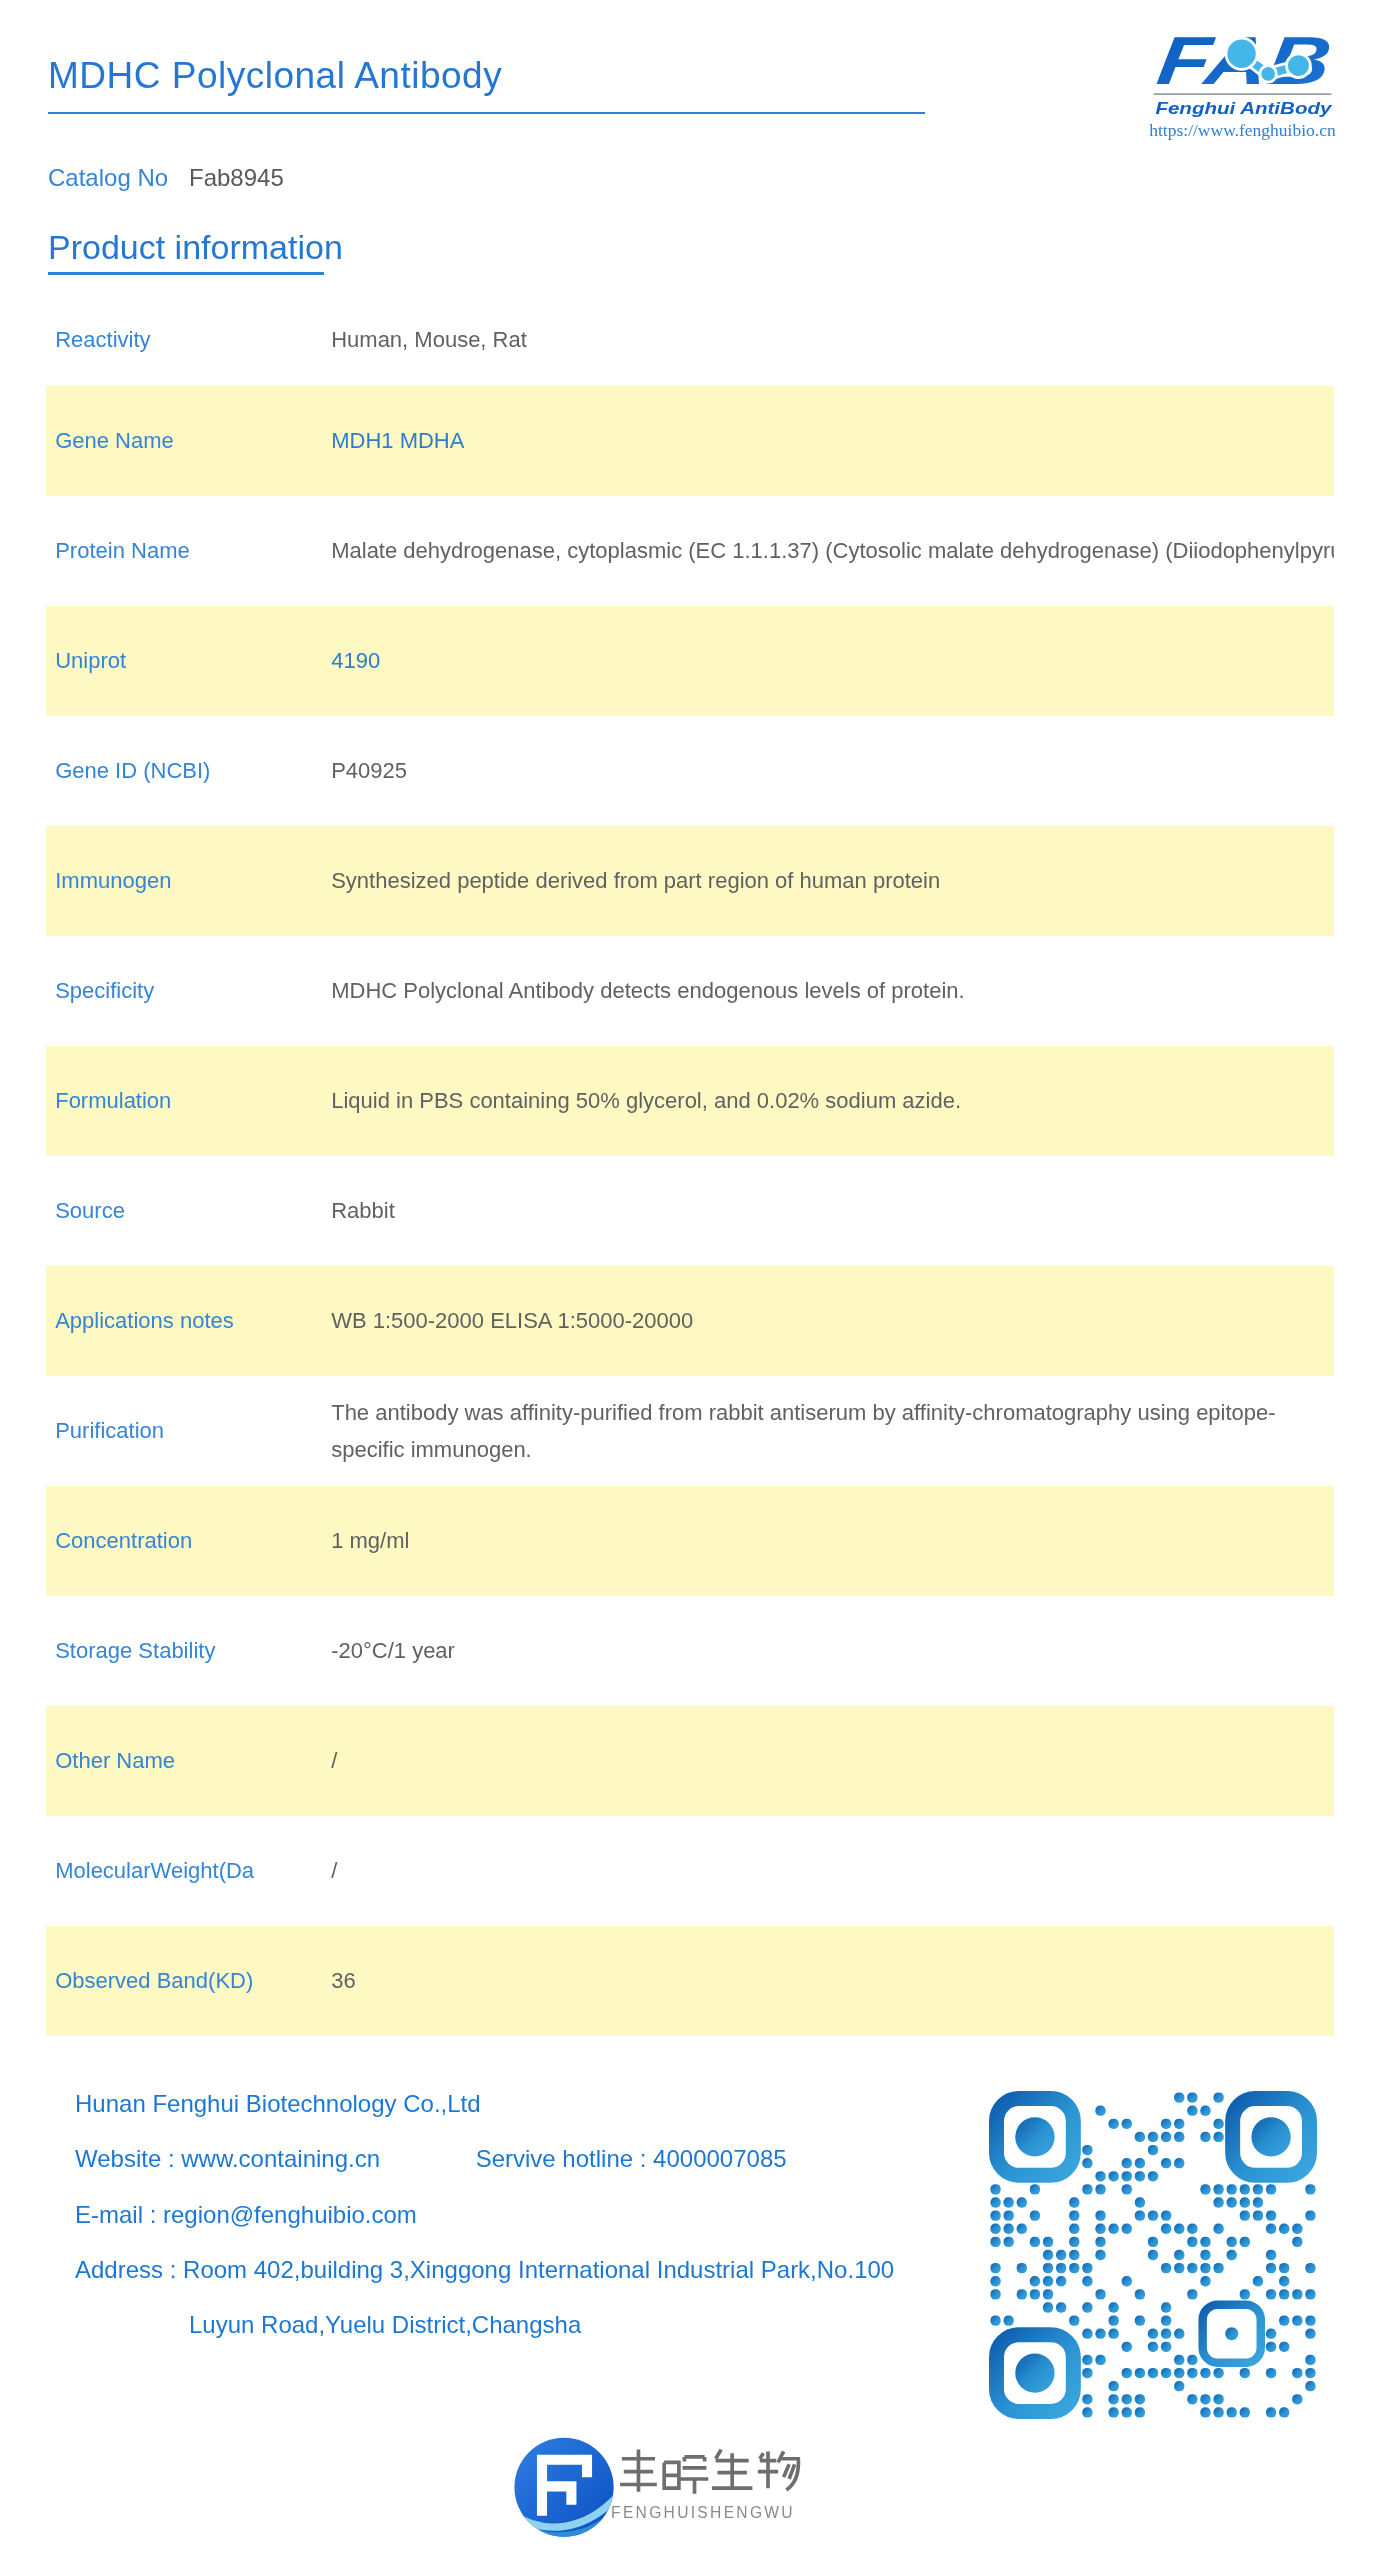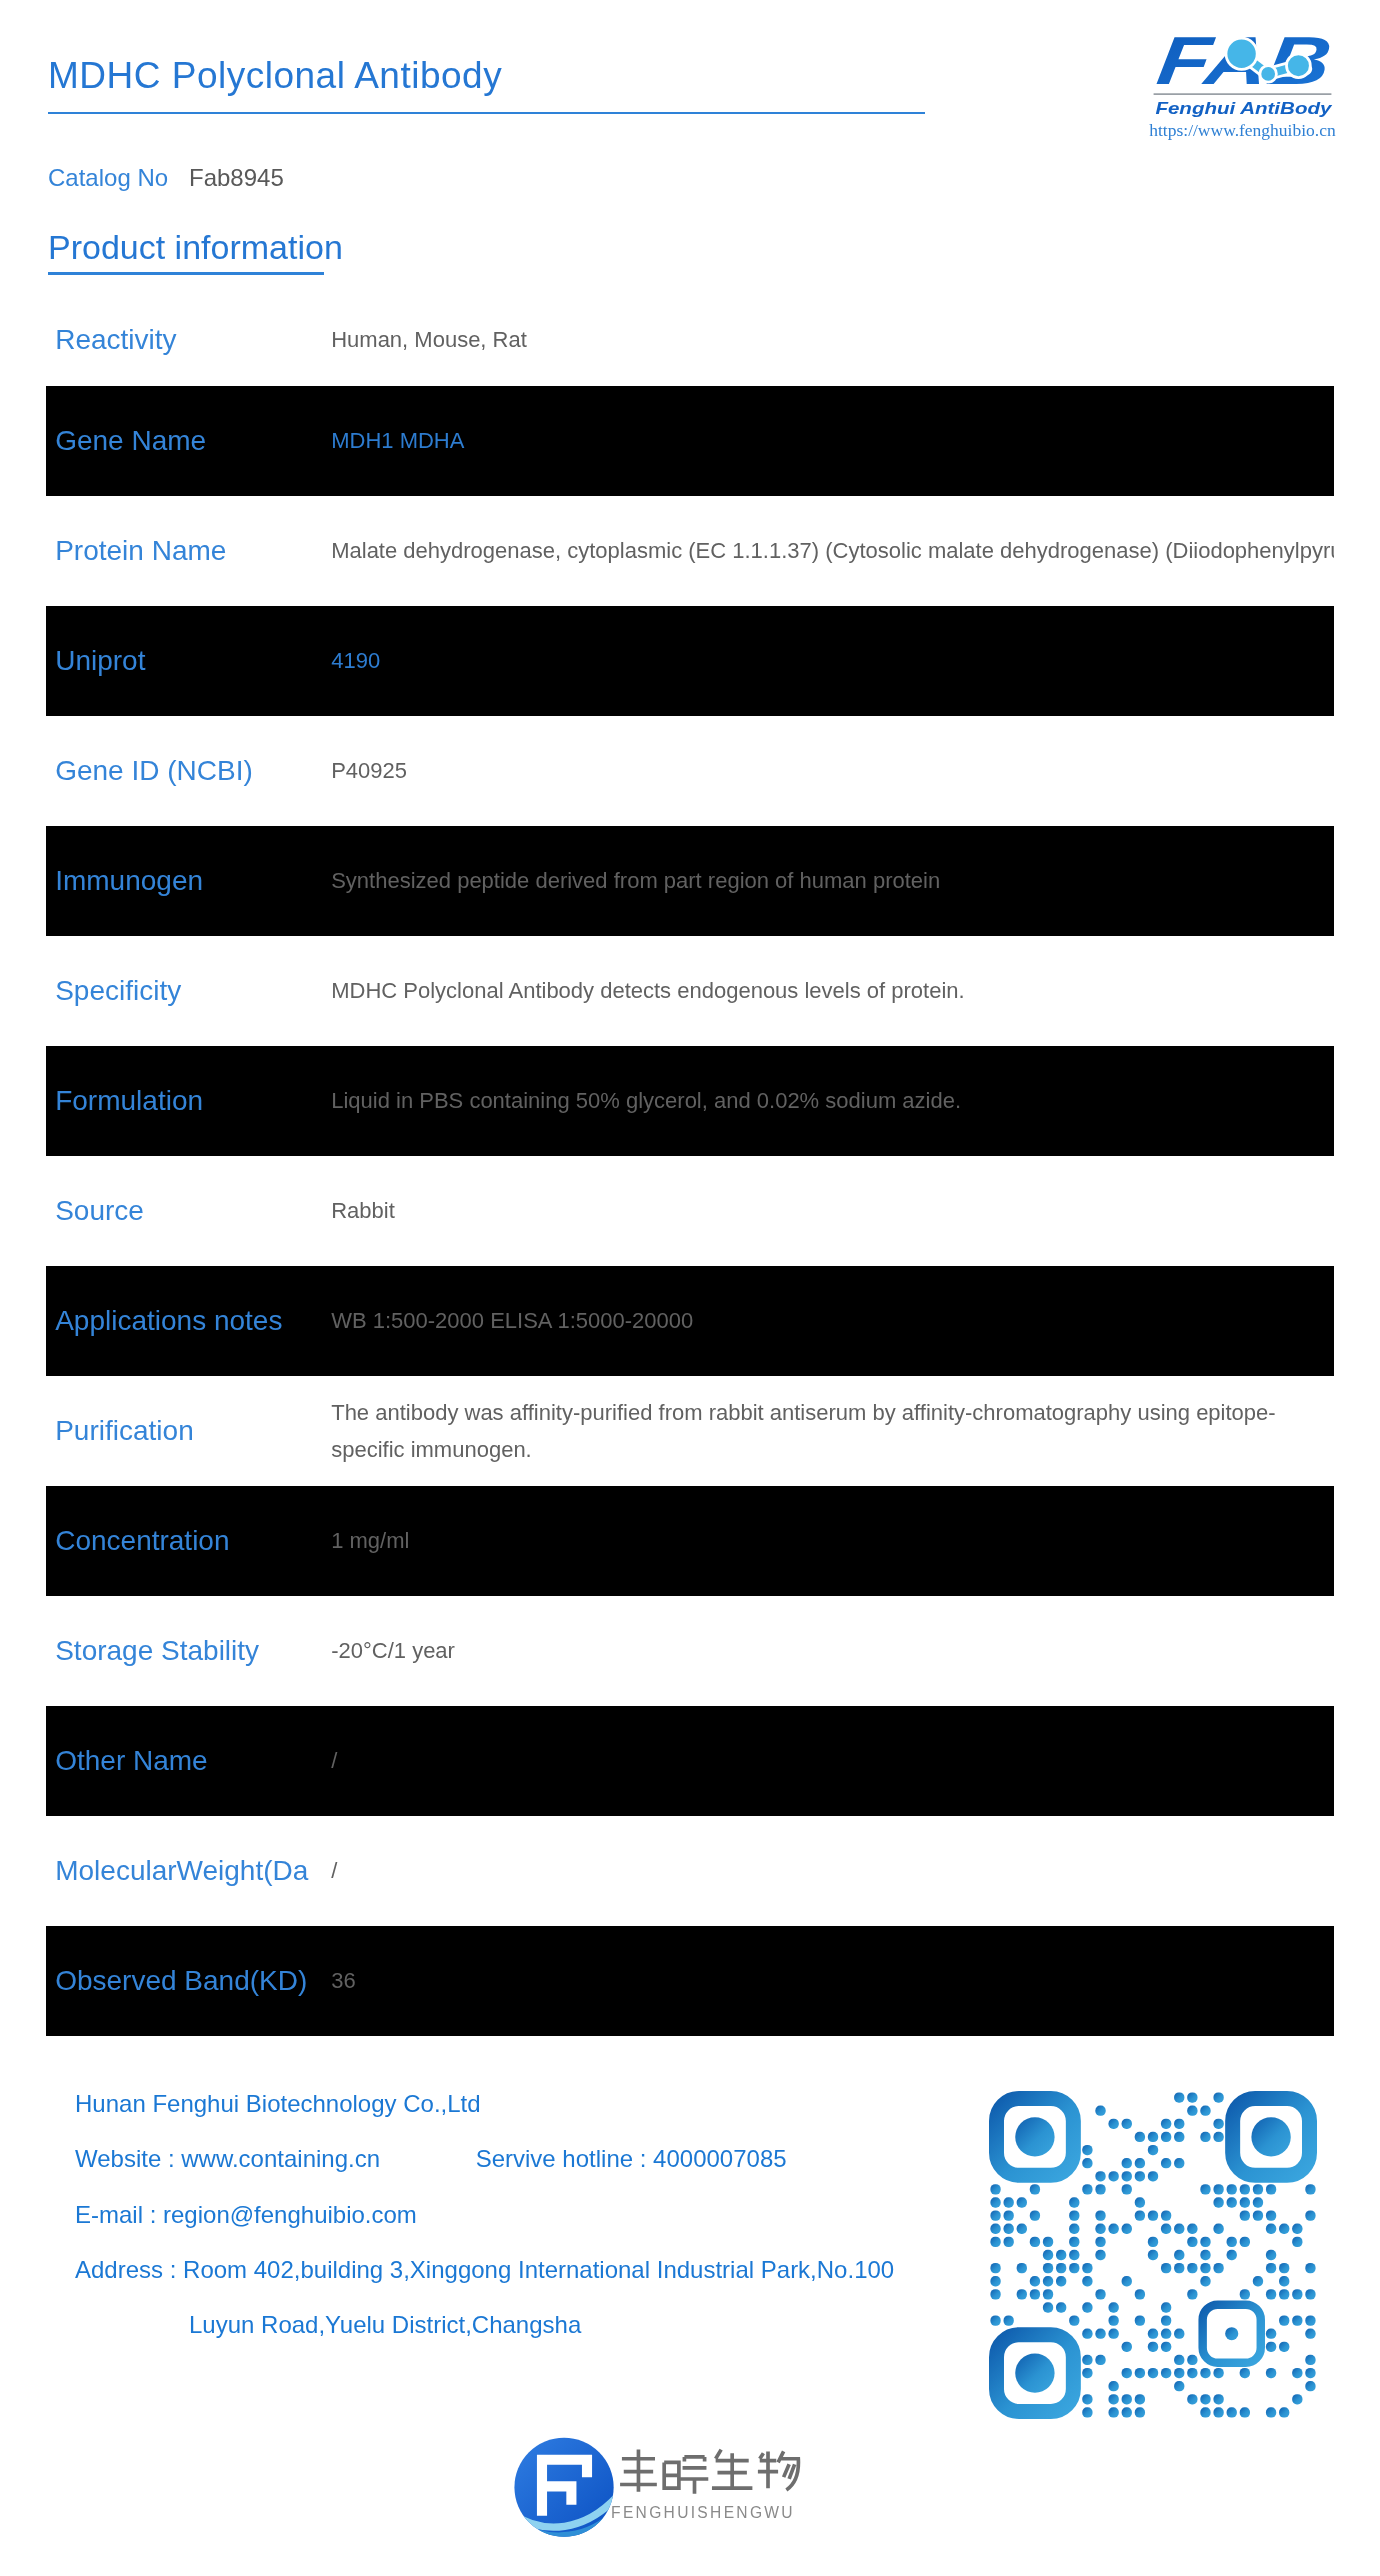--- a/index.html
+++ b/index.html
@@ -18,22 +18,22 @@
   .catalog-value{left:189px;top:164px;font-size:24px;color:#595959;}
 
   
   .section-heading{left:48px;top:228px;font-size:34px;color:#2577d3;}
   .heading-rule{left:48px;top:272px;width:276px;height:2.8px;background:#2e82d8;}
 
   
   .info-table{left:46px;top:294px;width:1288px;}
   .t-row{display:flex;align-items:center;min-height:110px;background:#ffffff;}
   .t-row.short{min-height:92px;}
-  .t-row.alt{background:#000000;}
-  .t-label{flex:none;width:276px;padding-left:9.2px;font-size:28px;color:#3484d8;}
+  .t-row.alt{background:#fef9c3;}
+  .t-label{flex:none;width:276px;padding-left:9.2px;font-size:22px;color:#3484d8;}
   .t-value{flex:1;font-size:22px;color:#616161;white-space:nowrap;overflow:hidden;}
   .t-value.link{color:#2d7cd0;}
   .t-value.wrap{white-space:normal;max-width:975px;line-height:37px;}
 
   
   .f-line{position:absolute;left:75px;font-size:24px;color:#1b78d4;white-space:nowrap;}
   .f1{top:2090px;} .f2{top:2145px;} .f3{top:2201px;} .f4{top:2256px;}
   .f5{top:2311px;left:189px;}
   .f-web{display:inline-block;width:394px;}
 

